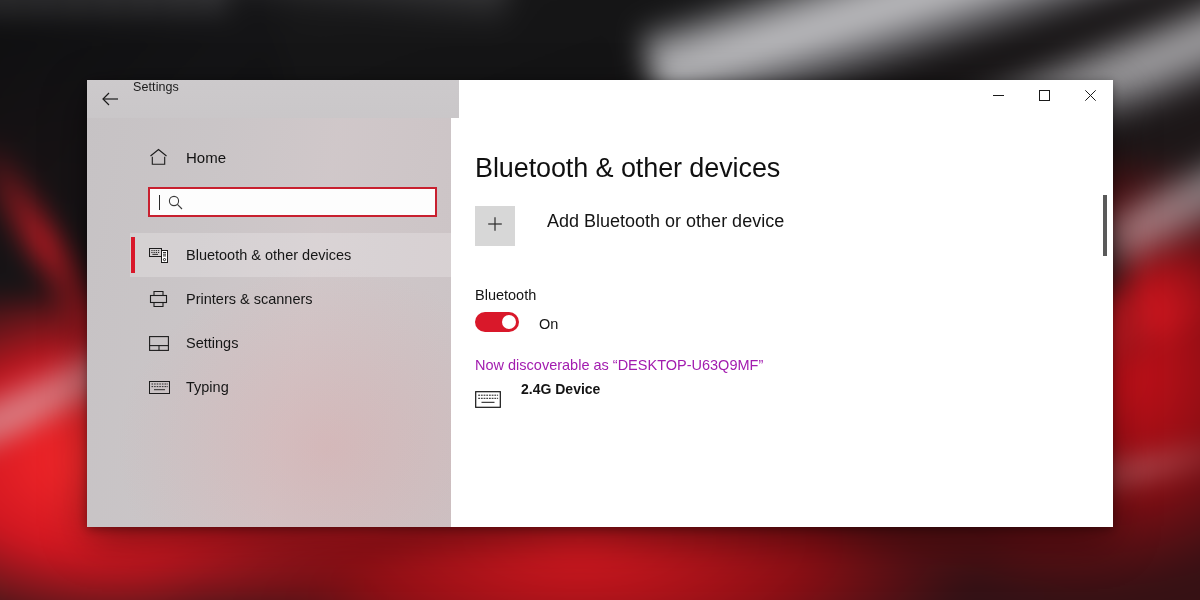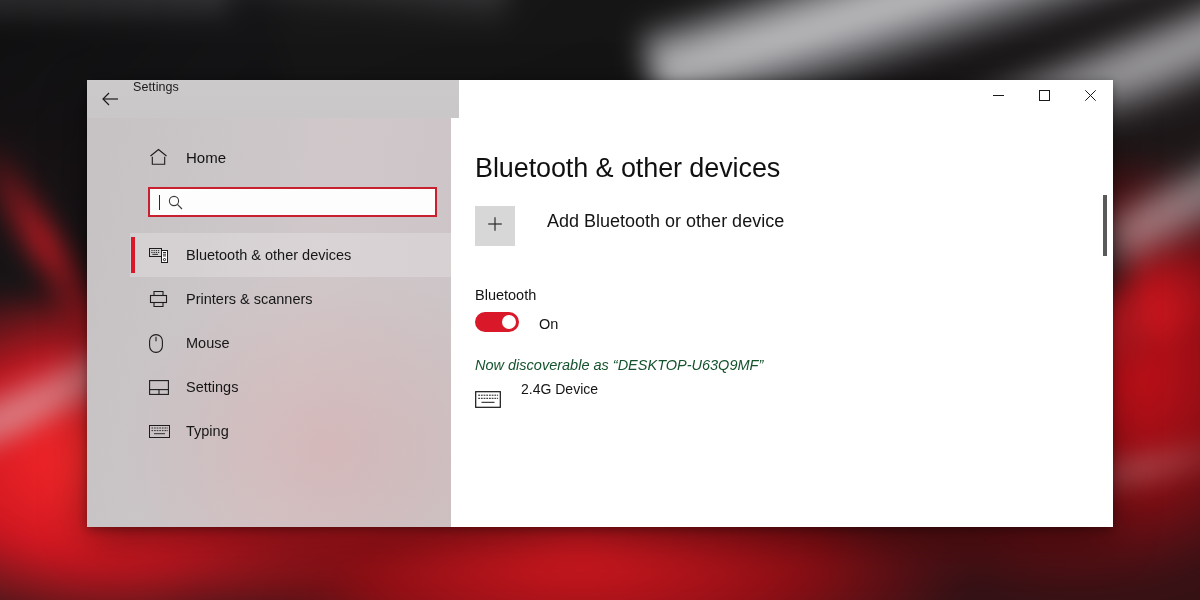--- a/index.html
+++ b/index.html
@@ -247,37 +247,36 @@
     flex: 0 0 44px;
   }
   .toggle .knob {
     position: absolute; right: 3px; top: 3px;
     width: 14px; height: 14px; border-radius: 50%;
     background: #ffffff;
   }
   .toggle-state { font-size: 14.5px; color: #141414; margin-left: 20px; }
 
   .discoverable {
-    font-size: 14.5px; color: #14532d;
+    font-size: 14.5px; color: #a21caf;
     margin-top: 25px;
-    font-style: italic;
   }
 
   .subhead {
     font-size: 20px; color: #101010;
     margin-top: 40px; font-weight: normal;
   }
 
   .device-row { display: flex; align-items: flex-start; margin-top: 8px; }
   .device-ico {
     width: 34px; flex: 0 0 34px; height: 26px;
     display: flex; align-items: center; justify-content: flex-start;
     color: #141414; margin-top: 5px;
   }
-  .device-name { font-size: 14px; color: #141414; margin-left: 12px; }
+  .device-name { font-size: 14px; color: #141414; margin-left: 12px; font-weight: bold; }
 
   .scrollbar {
     position: absolute;
     right: 6px; top: 0; width: 4px; height: 100%;
   }
   .scroll-thumb {
     position: absolute;
     left: 0; top: 77px;
     width: 4px; height: 61px;
     background: #5a5a5a;
@@ -391,29 +390,20 @@
             <div class="nav-ico">
               <svg width="19" height="18" viewBox="0 0 19 18" fill="none" stroke="currentColor" stroke-width="1.1">
                 <path d="M5 5.5V1.5h9v4"></path>
                 <rect x="1.5" y="5.5" width="16" height="7"></rect>
                 <path d="M5 12.5v4h9v-4"></path>
               </svg>
             </div>
             <div class="nav-label">Printers &amp; scanners</div>
           </div>
 
-          <div class="nav-item">
-            <div class="nav-ico">
-              <svg width="14" height="19" viewBox="0 0 14 19" fill="none" stroke="currentColor" stroke-width="1.1">
-                <rect x="0.6" y="0.6" width="12.8" height="17.8" rx="6.4"></rect>
-                <path d="M7 2.8v4.4"></path>
-              </svg>
-            </div>
-            <div class="nav-label">Mouse</div>
-          </div>
 
           <div class="nav-item">
             <div class="nav-ico">
               <svg width="20" height="15" viewBox="0 0 20 15" fill="none" stroke="currentColor" stroke-width="1.1">
                 <rect x="0.6" y="0.6" width="18.8" height="13.8"></rect>
                 <path d="M0.6 9.6h18.8"></path>
                   <path d="M10 9.6v4.8"></path>
               </svg>
             </div>
             <div class="nav-label">Settings</div>

